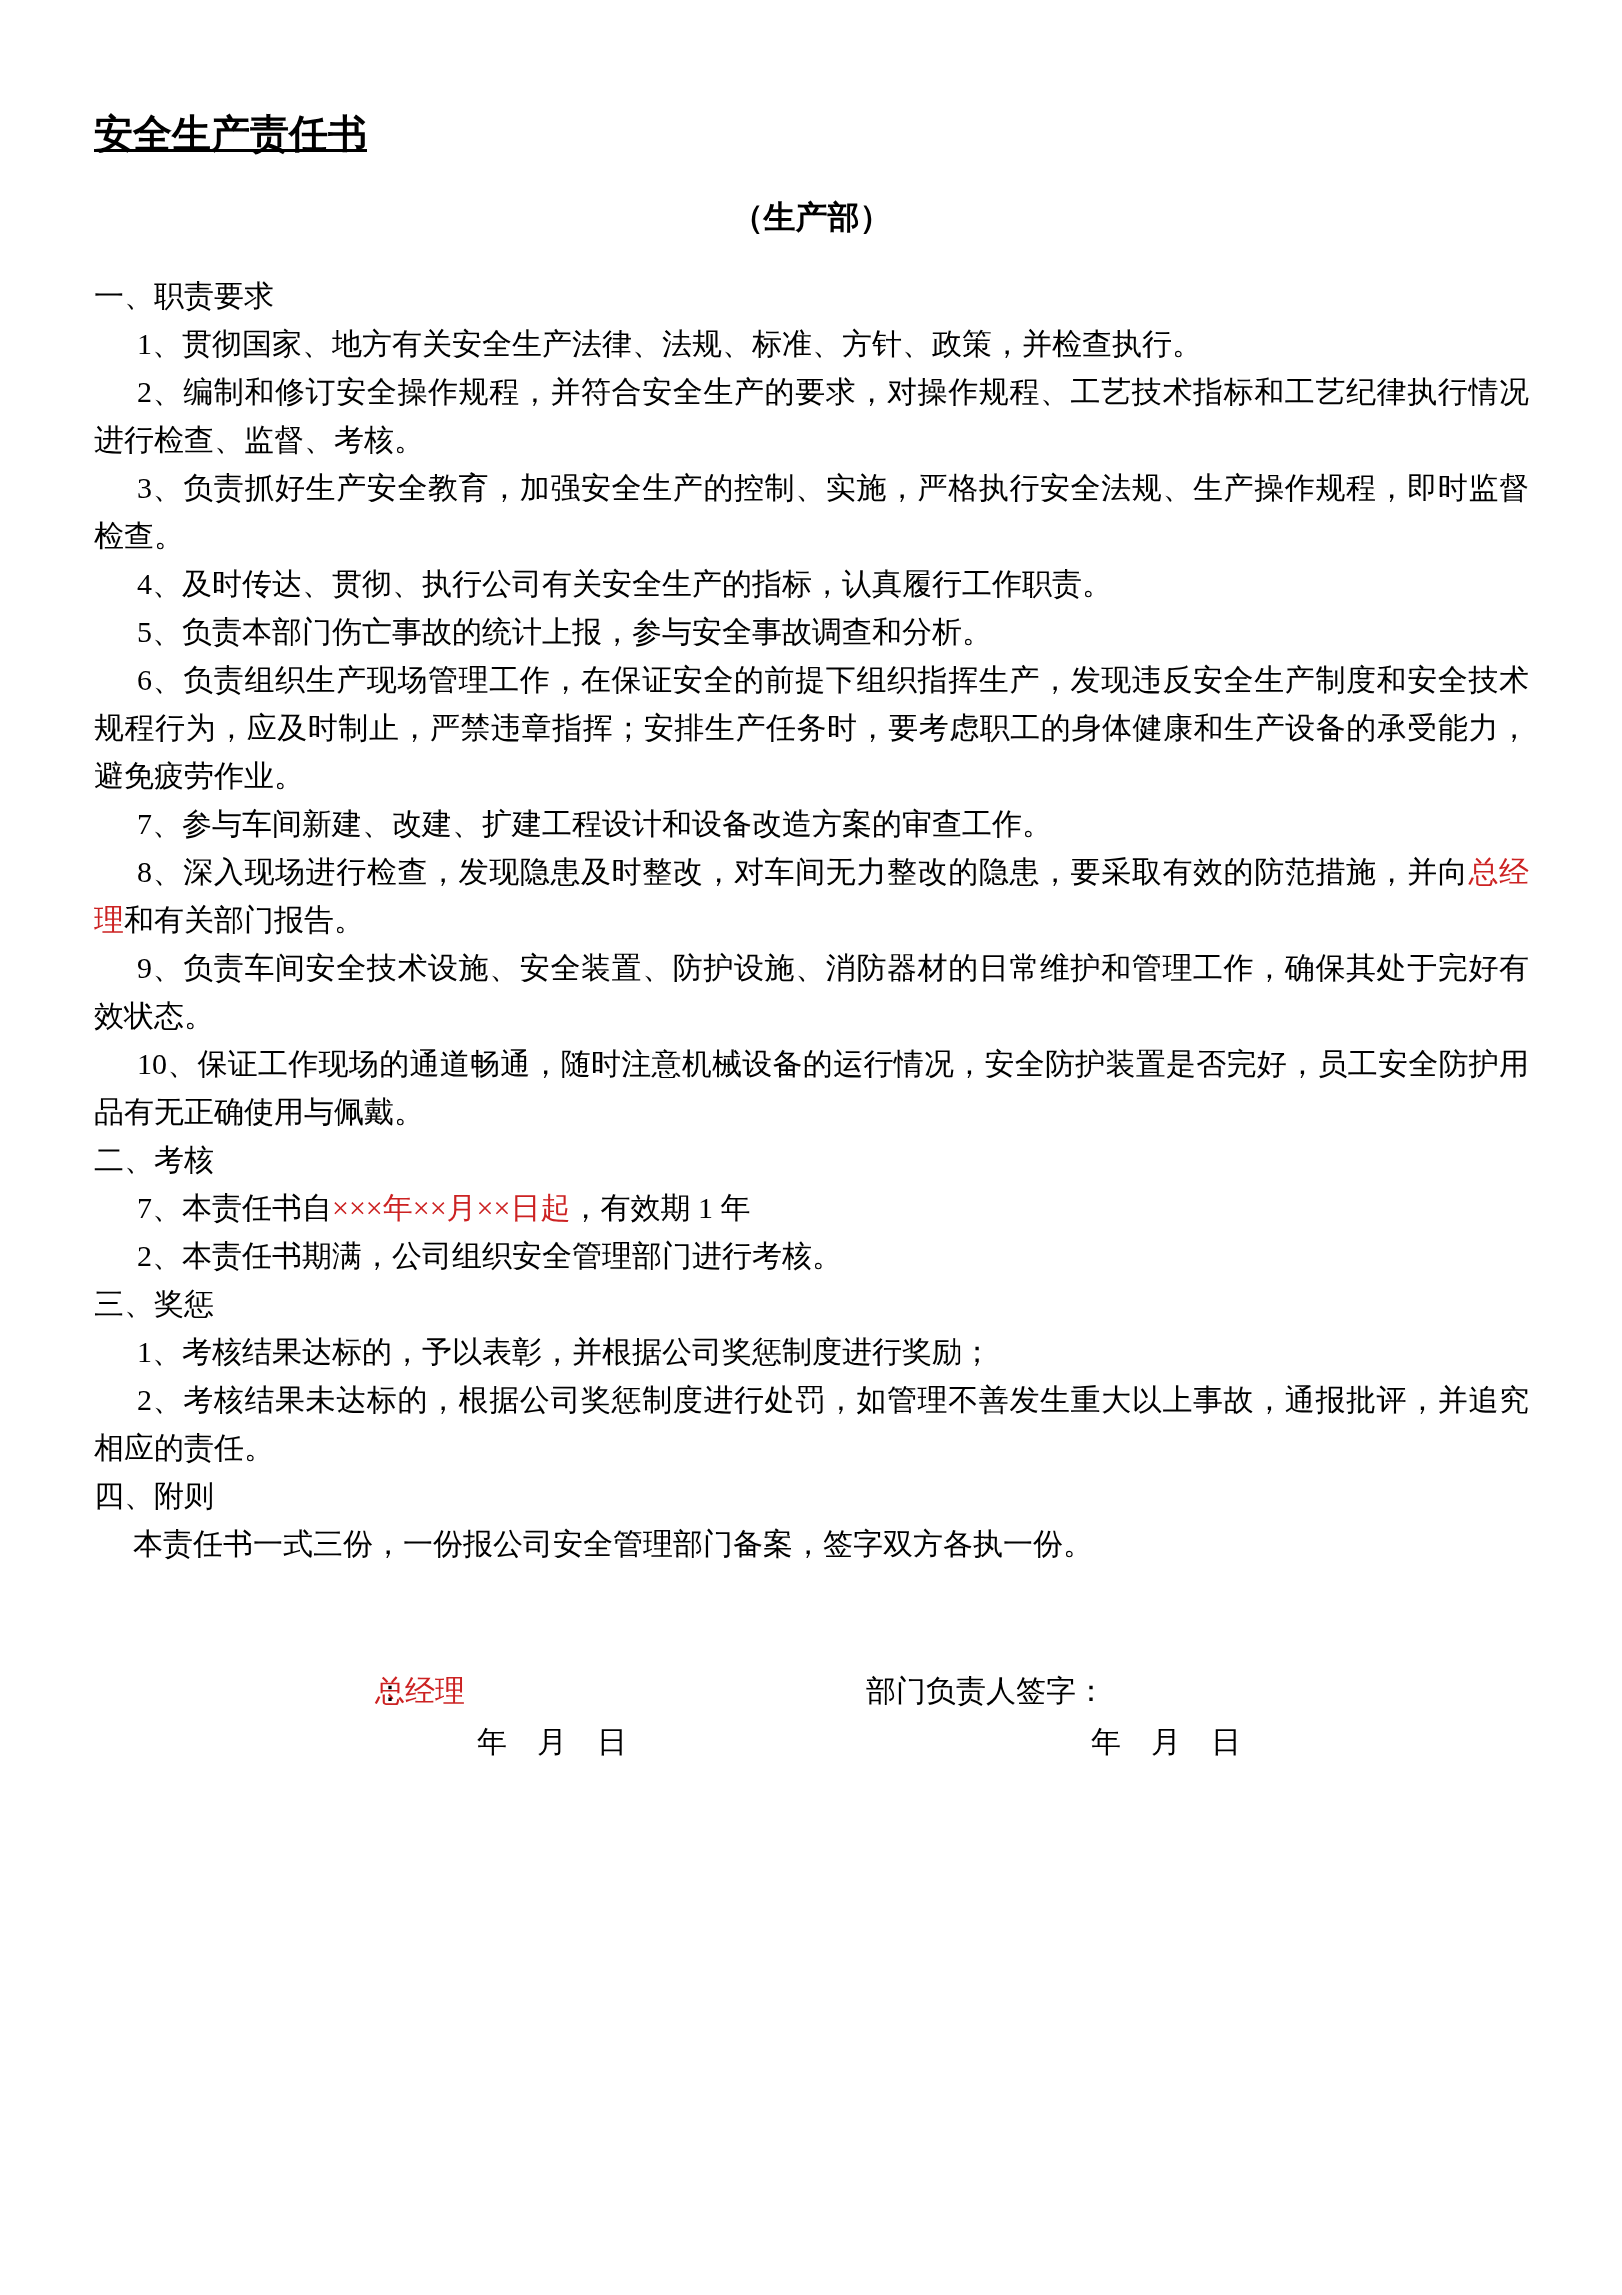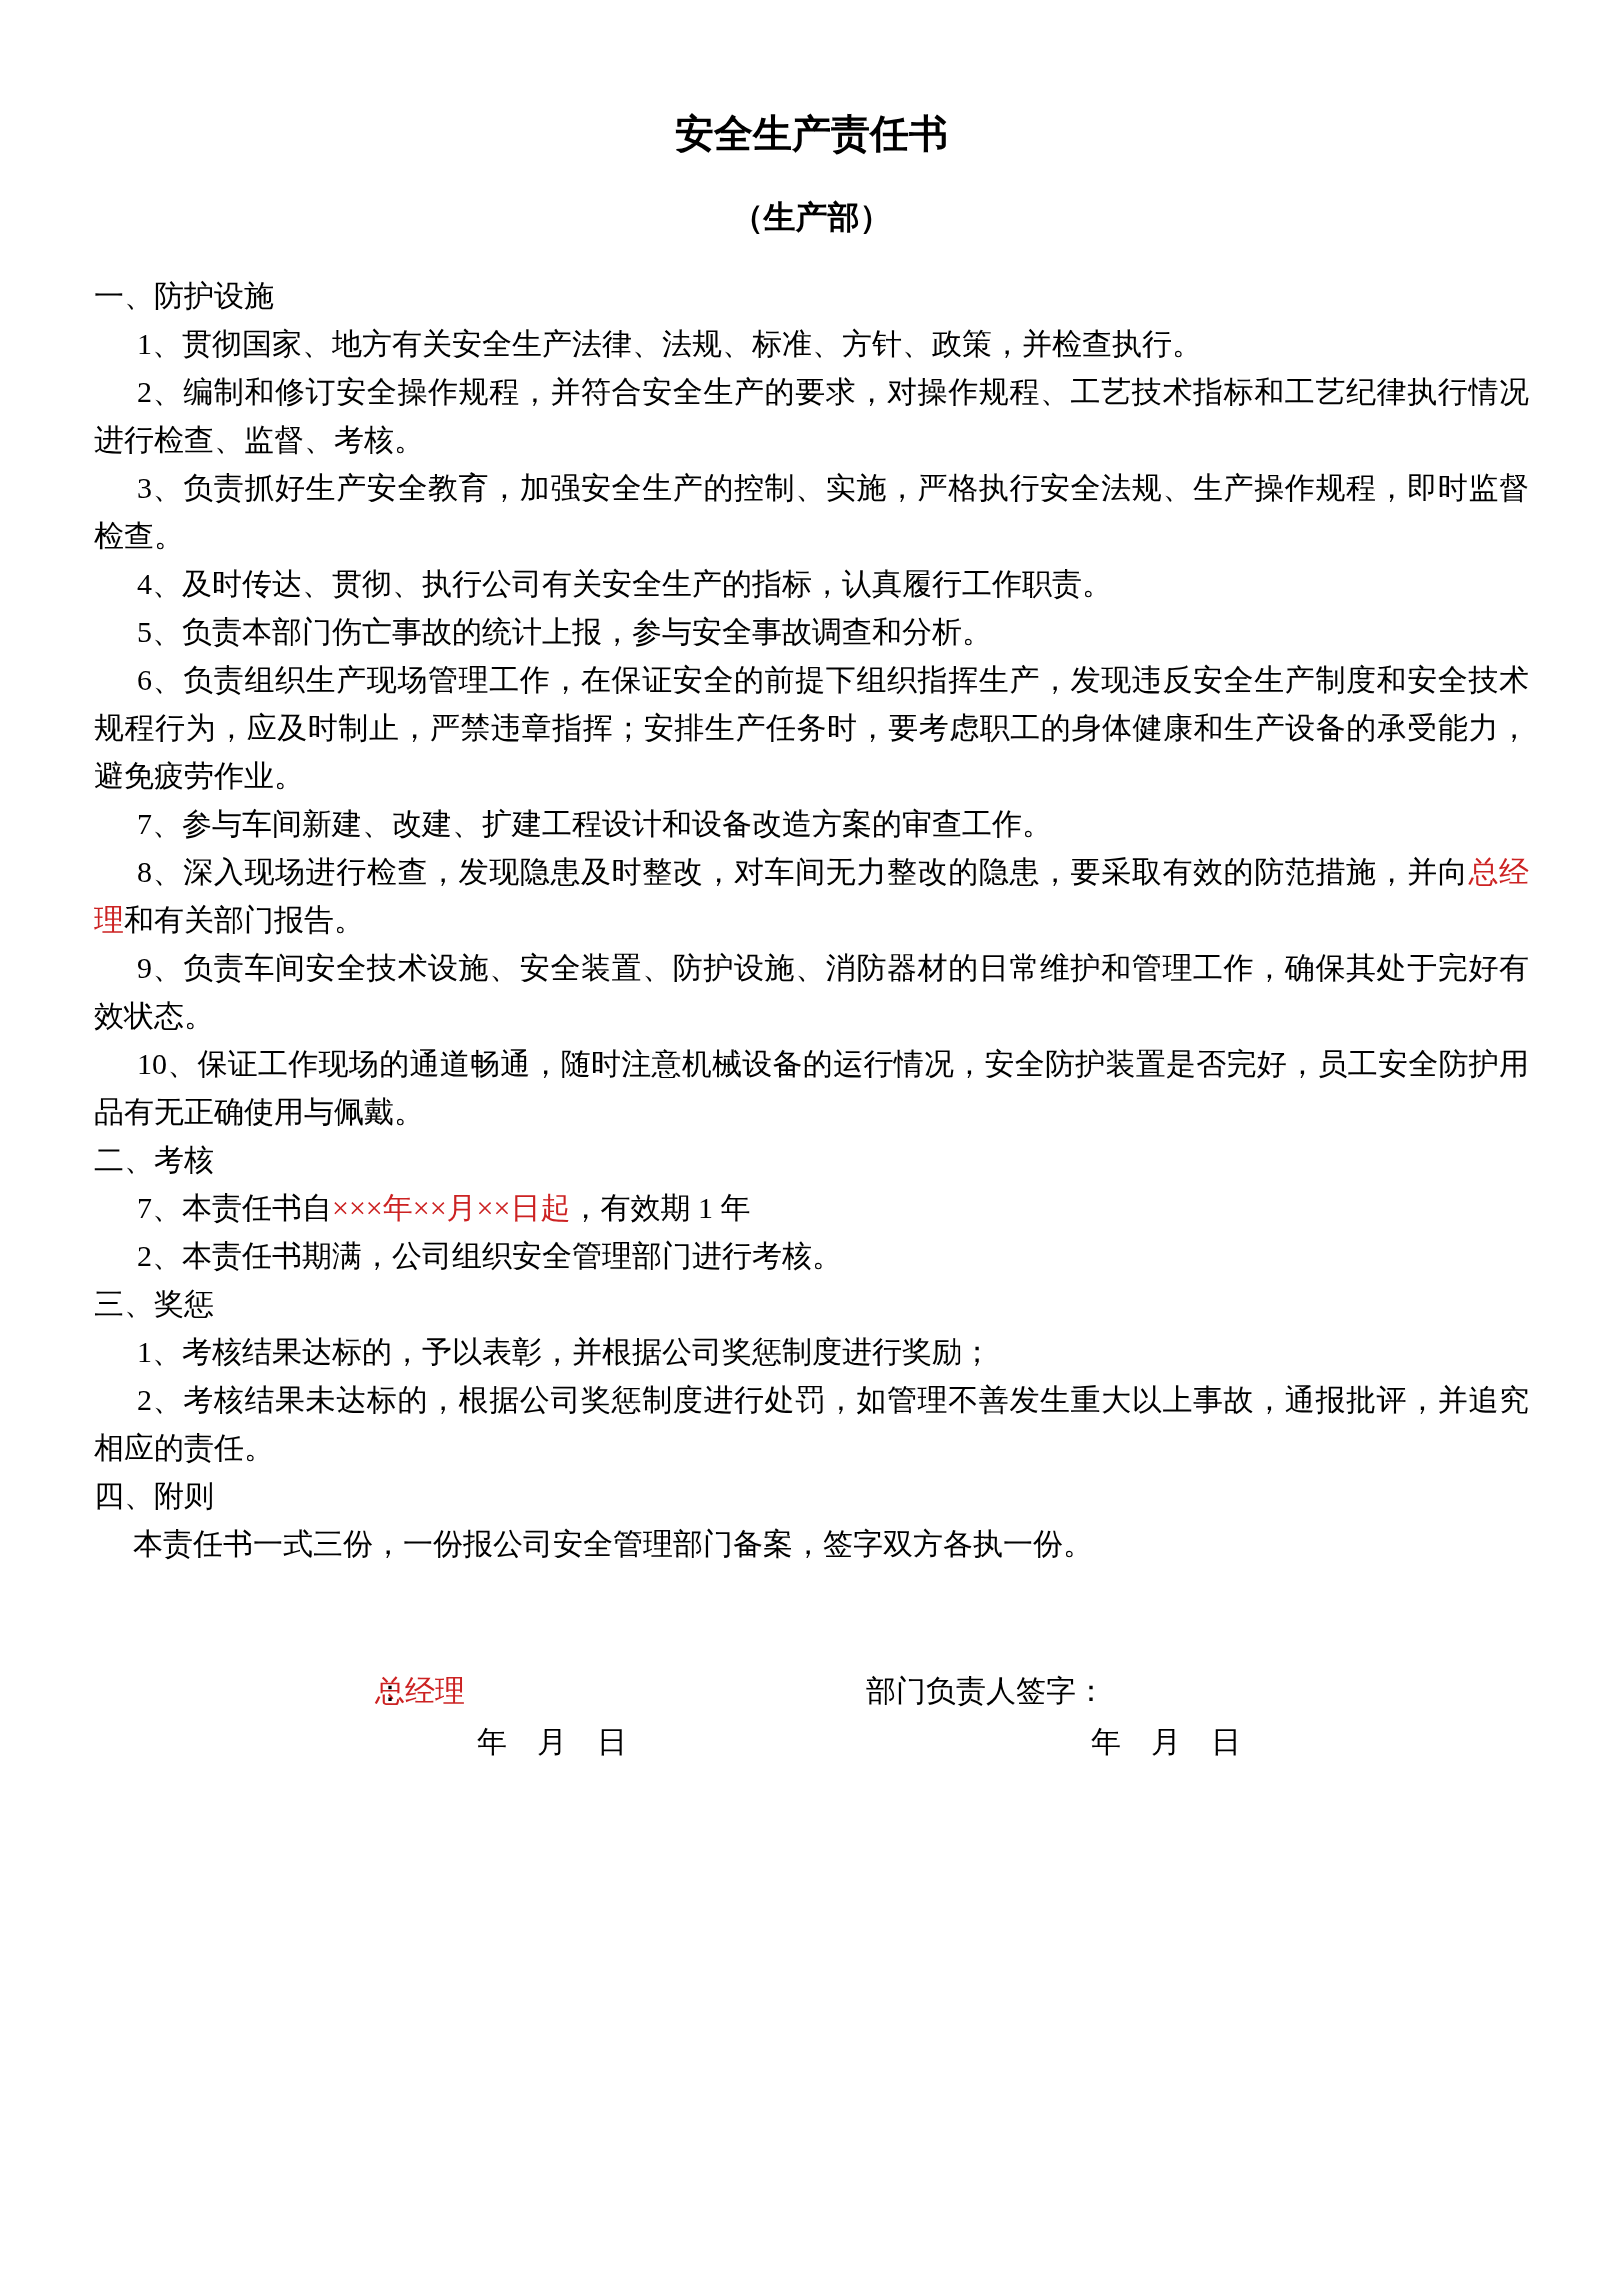--- a/index.html
+++ b/index.html
@@ -15,22 +15,22 @@
     padding: 108px 94px 0 94px;
     background: #ffffff;
     color: #000000;
     font-family: "Liberation Serif", "DejaVu Serif", serif;
     overflow: hidden;
   }
   .title {
     margin: 0;
     font-size: 39px;
     font-weight: bold;
-    text-align: center;
     line-height: 52px;
+    text-decoration: underline;
   }
   .subtitle {
     margin-top: 31px;
     font-size: 32px;
     font-weight: bold;
     text-align: center;
     line-height: 52px;
   }
   .doc-body {
     margin-top: 29px;
@@ -61,21 +61,21 @@
   .sig .date-right { left: 997px; top: 51px; }
 </style>
 </head>
 <body>
 
 <div class="page">
   <h1 class="title">安全生产责任书</h1>
   <div class="subtitle">（生产部）</div>
 
   <div class="doc-body" id="doc-body">
-      <p class="heading"><span>一、防护设施</span></p>
+      <p class="heading"><span>一、职责要求</span></p>
       <p class="item"><span>1、贯彻国家、地方有关安全生产法律、法规、标准、方针、政策，并检查执行。</span></p>
       <p class="item"><span>2、编制和修订安全操作规程，并符合安全生产的要求，对操作规程、工艺技术指标和工艺纪律执行情况进行检查、监督、考核。</span></p>
       <p class="item"><span>3、负责抓好生产安全教育，加强安全生产的控制、实施，严格执行安全法规、生产操作规程，即时监督检查。</span></p>
       <p class="item"><span>4、及时传达、贯彻、执行公司有关安全生产的指标，认真履行工作职责。</span></p>
       <p class="item"><span>5、负责本部门伤亡事故的统计上报，参与安全事故调查和分析。</span></p>
       <p class="item"><span>6、负责组织生产现场管理工作，在保证安全的前提下组织指挥生产，发现违反安全生产制度和安全技术规程行为，应及时制止，严禁违章指挥；安排生产任务时，要考虑职工的身体健康和生产设备的承受能力，避免疲劳作业。</span></p>
       <p class="item"><span>7、参与车间新建、改建、扩建工程设计和设备改造方案的审查工作。</span></p>
       <p class="item"><span>8、深入现场进行检查，发现隐患及时整改，对车间无力整改的隐患，要采取有效的防范措施，并向</span><span class="red">总经理</span><span>和有关部门报告。</span></p>
       <p class="item"><span>9、负责车间安全技术设施、安全装置、防护设施、消防器材的日常维护和管理工作，确保其处于完好有效状态。</span></p>
       <p class="item"><span>10、保证工作现场的通道畅通，随时注意机械设备的运行情况，安全防护装置是否完好，员工安全防护用品有无正确使用与佩戴。</span></p>

